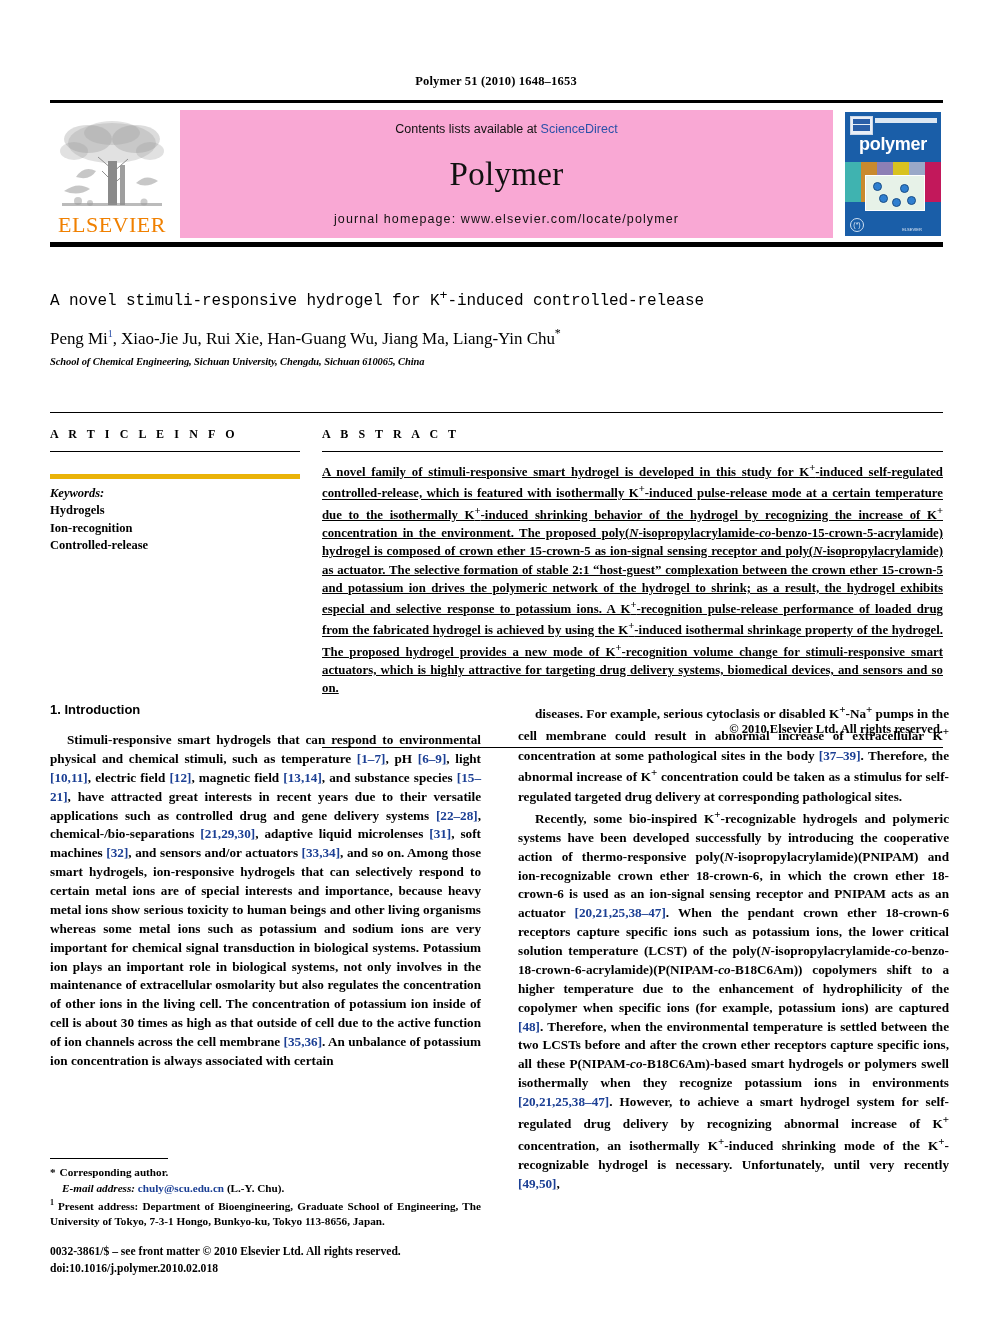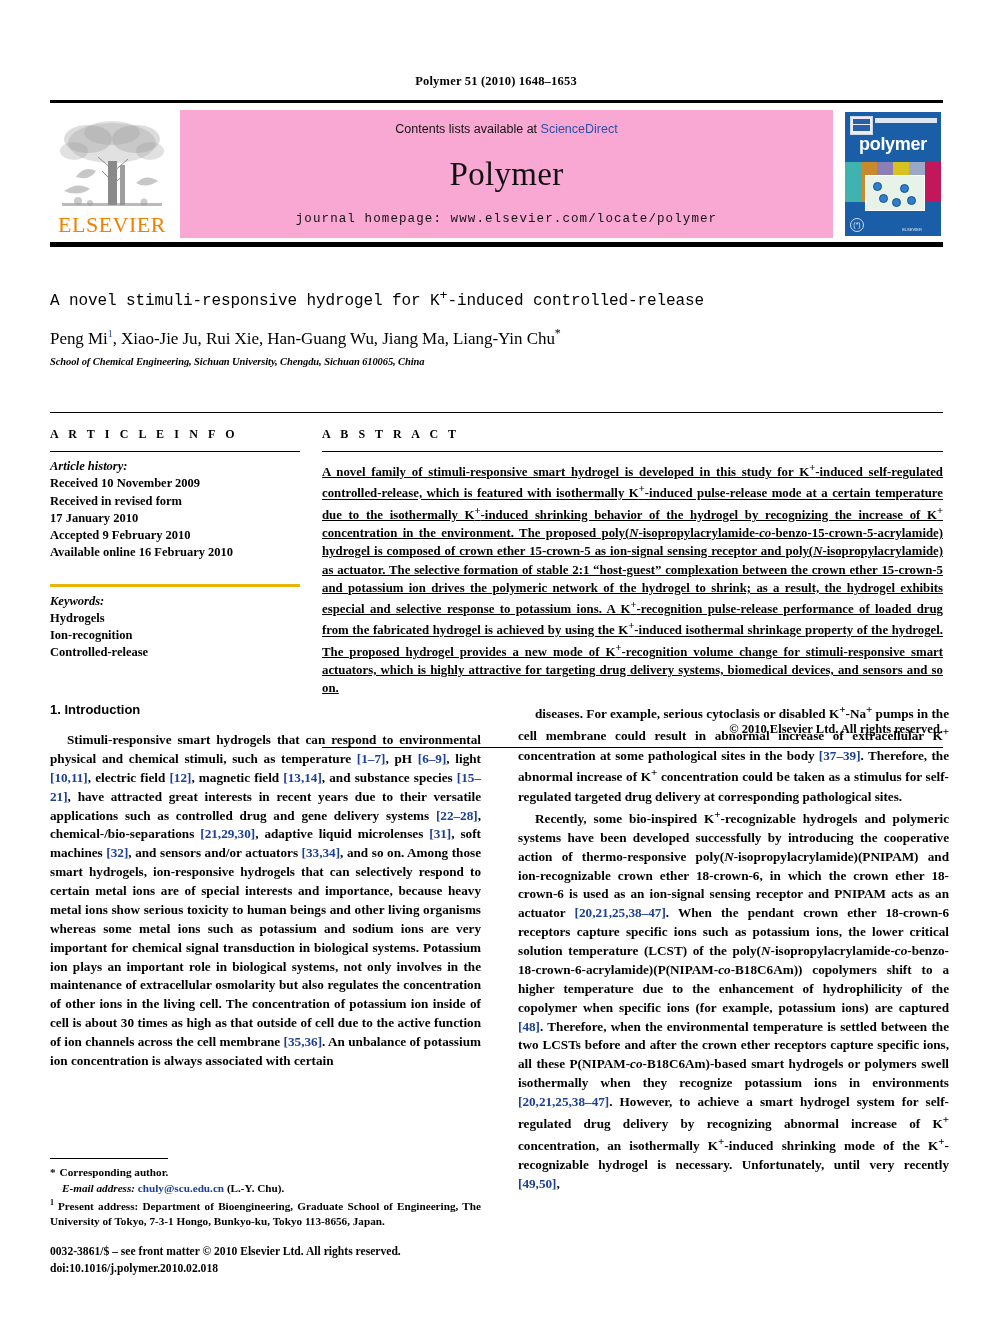--- a/index.html
+++ b/index.html
@@ -82,21 +82,21 @@
     color: #2b50a8;
   }
   .journal-name {
     font-family: "Liberation Serif", serif;
     font-size: 33px;
     color: #111;
     line-height: 1;
     letter-spacing: .3px;
   }
   .homepage-line {
-    font-family: Liberation Mono, monospace;
+    font-family: Liberation Sans, sans-serif;
     font-size: 12.5px;
     color: #111;
     letter-spacing: 1.1px;
   }
 
   
   .cover {
     flex: 0 0 104px;
     width: 104px;
     position: relative;
@@ -213,21 +213,21 @@
   .rule-thin-abs { border-top: 1px solid #000; margin-top: 9px; }
 
   .info-body {
     font-family: "Liberation Serif", serif;
     font-size: 12.5px;
     font-weight: bold;
     line-height: 1.38;
     padding-top: 6px;
   }
   .info-body .it { font-style: italic; }
-  .kw-block { margin-top: 22px; border-top: 3px solid #eab308; padding-top: 6px; }
+  .kw-block { margin-top: 22px; border-top: 5px solid #eab308; padding-top: 6px; }
 
   .abstract-body {
     font-family: "Liberation Serif", serif;
     font-size: 12.8px;
     font-weight: bold;
     line-height: 1.42;
     text-align: justify;
     padding-top: 8px;
     text-decoration: underline;
   }
@@ -388,28 +388,20 @@
     <div class="authors">Peng Mi<sup>1</sup>, Xiao-Jie Ju, Rui Xie, Han-Guang Wu, Jiang Ma, Liang-Yin Chu<sup class="star">*</sup></div>
     <div class="affiliation">School of Chemical Engineering, Sichuan University, Chengdu, Sichuan 610065, China</div>
   </div>
 
   <div class="info-abstract">
     <div class="ia-row">
 
       <div class="col-info">
         <div class="sec-head">A R T I C L E   I N F O</div>
         <div class="rule-thin"></div>
-        <div class="info-body">
-          <div class="it">Article history:</div>
-          <div>Received 10 November 2009</div>
-          <div>Received in revised form</div>
-          <div>17 January 2010</div>
-          <div>Accepted 9 February 2010</div>
-          <div>Available online 16 February 2010</div>
-        </div>
         <div class="info-body kw-block">
           <div class="it">Keywords:</div>
           <div>Hydrogels</div>
           <div>Ion-recognition</div>
           <div>Controlled-release</div>
         </div>
       </div>
 
       <div class="col-abs">
         <div class="sec-head">A B S T R A C T</div>

